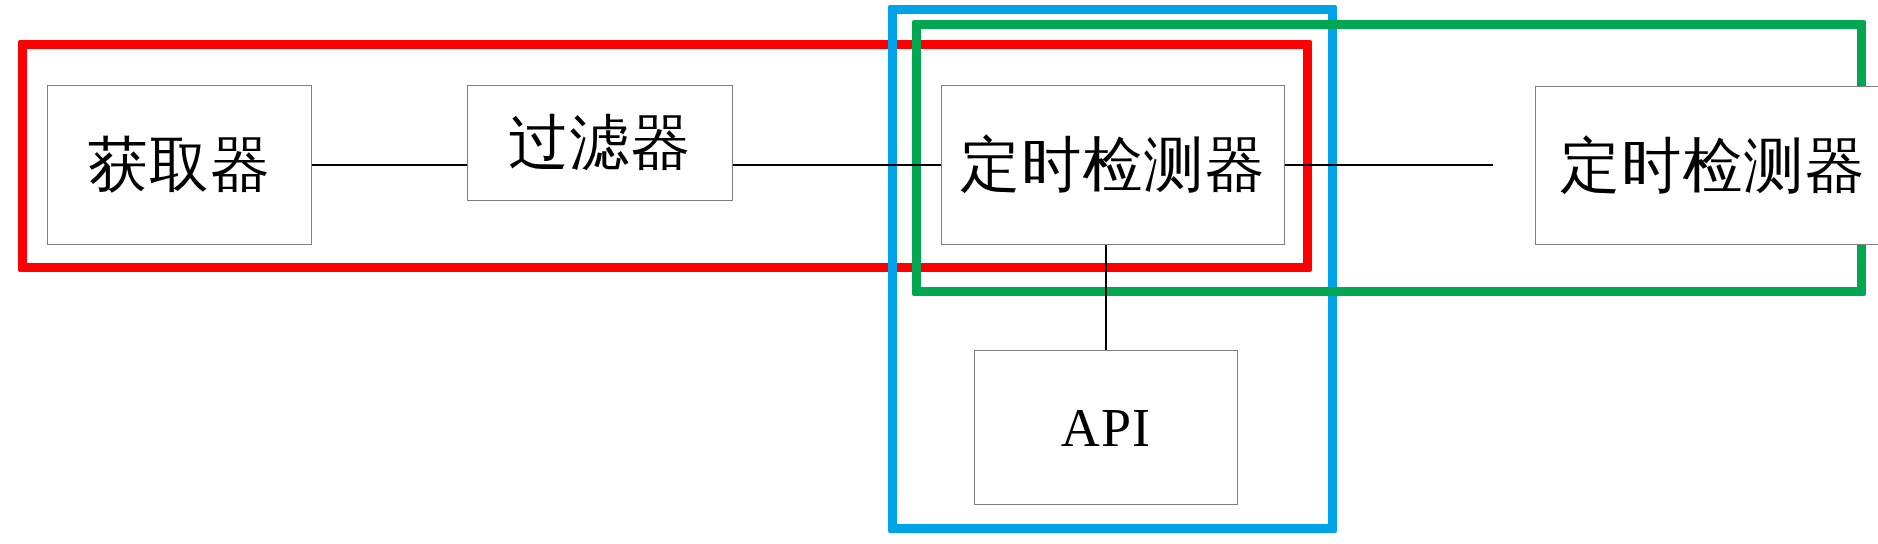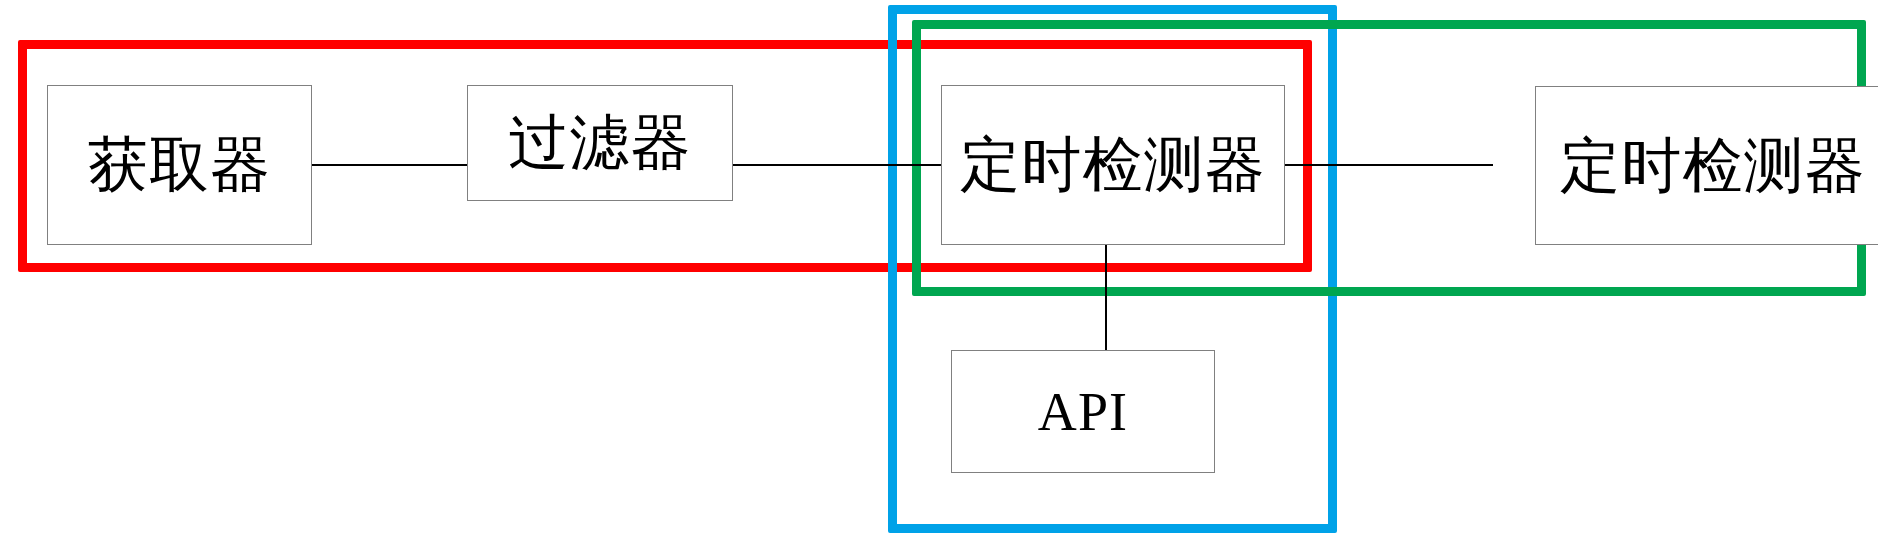--- a/index.html
+++ b/index.html
@@ -79,17 +79,17 @@
   </div>
 
   <div class="node cjk" style="left: 941px; top: 85px; width: 344px; height: 160px;">
     <span class="node-label">定时检测器</span>
   </div>
 
   <div class="node cjk" style="left: 1535px; top: 86px; width: 356px; height: 159px;">
     <span class="node-label">定时检测器</span>
   </div>
 
-  <div class="node latin" style="left: 951px; top: 350px; width: 264px; height: 123px;">
+  <div class="node latin" style="left: 974px; top: 350px; width: 264px; height: 155px;">
     <span class="node-label">API</span>
   </div>
 
 </div>
 
 </body></html>

